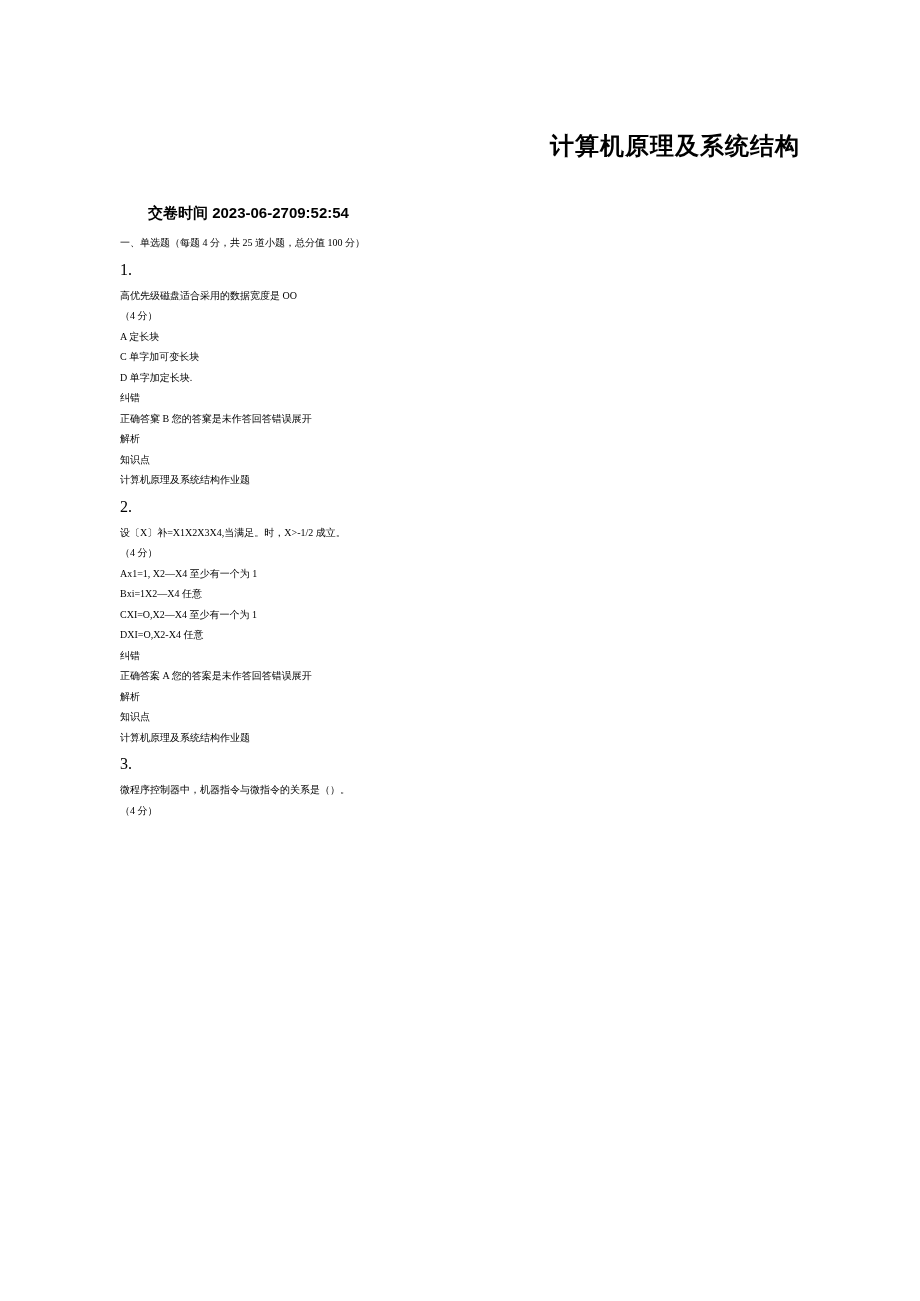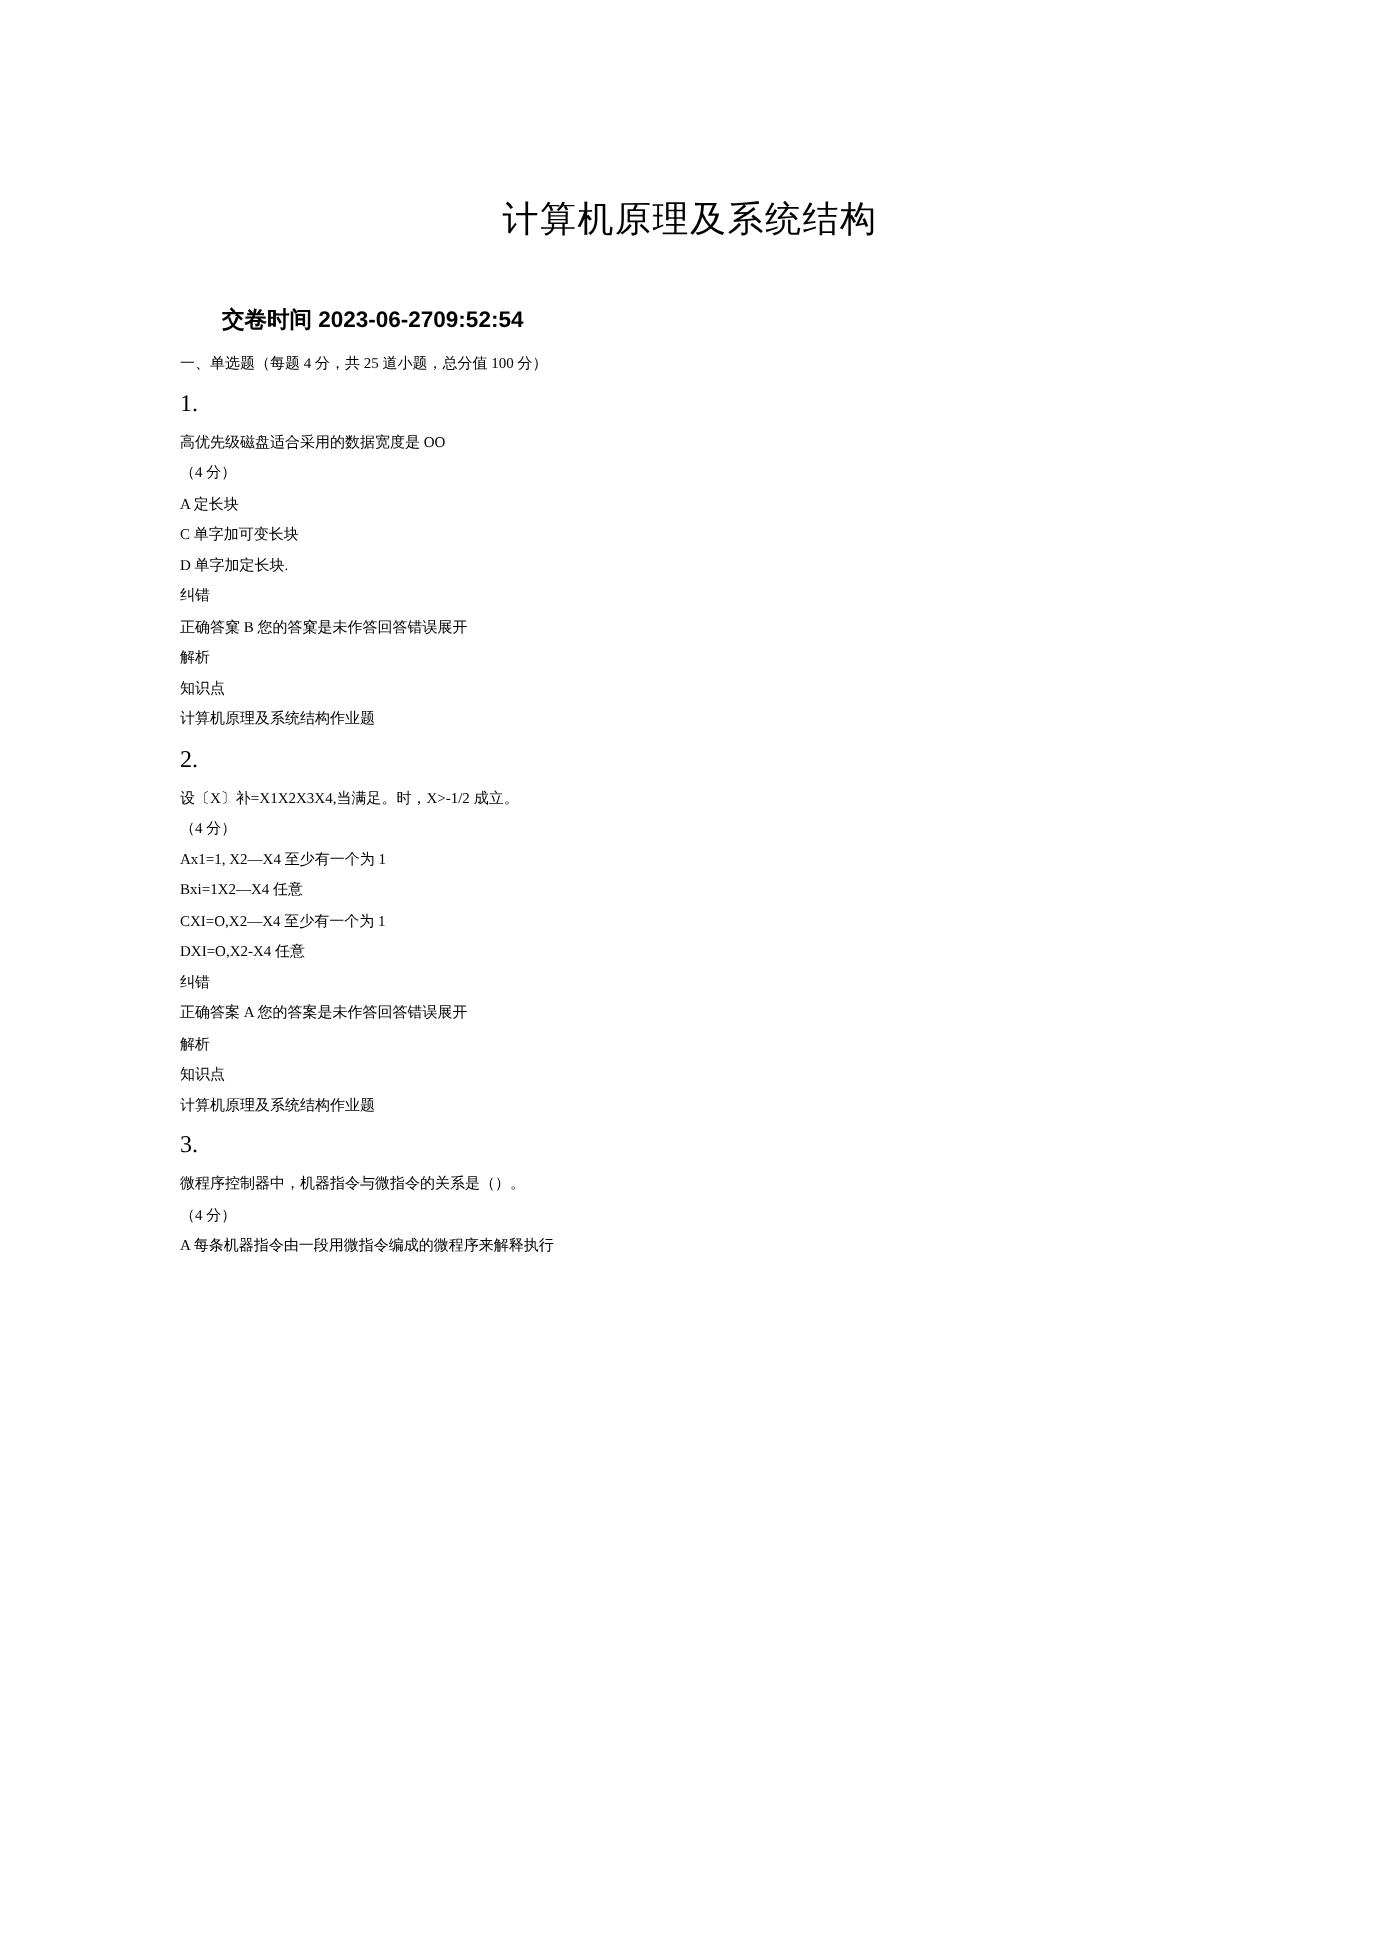--- a/index.html
+++ b/index.html
@@ -6,23 +6,23 @@
     margin: 0;
     padding: 0;
     background: #ffffff;
     font-family: "SimSun", "宋体", serif;
     width: 920px;
   }
   .page {
     padding: 130px 120px 60px 120px;
   }
   .title {
-    text-align: center;
+    text-align: right;
     font-size: 24px;
-    font-weight: normal;
+    font-weight: bold;
     margin-bottom: 42px;
     letter-spacing: 1px;
   }
   .meta {
     font-size: 15px;
     font-weight: bold;
     margin-bottom: 10px;
     font-family: "SimSun", "宋体", sans-serif;
     margin-left: 28px;
   }
@@ -76,14 +76,13 @@
   <p class="line">DXI=O,X2-X4 任意</p>
   <p class="line">纠错</p>
   <p class="line">正确答案 A 您的答案是未作答回答错误展开</p>
   <p class="line">解析</p>
   <p class="line">知识点</p>
   <p class="line">计算机原理及系统结构作业题</p>
 
   <p class="qnum">3.</p>
   <p class="line">微程序控制器中，机器指令与微指令的关系是（）。</p>
   <p class="line">（4 分）</p>
-  <p class="line">A 每条机器指令由一段用微指令编成的微程序来解释执行</p>
 </div>
 
 </body></html>

